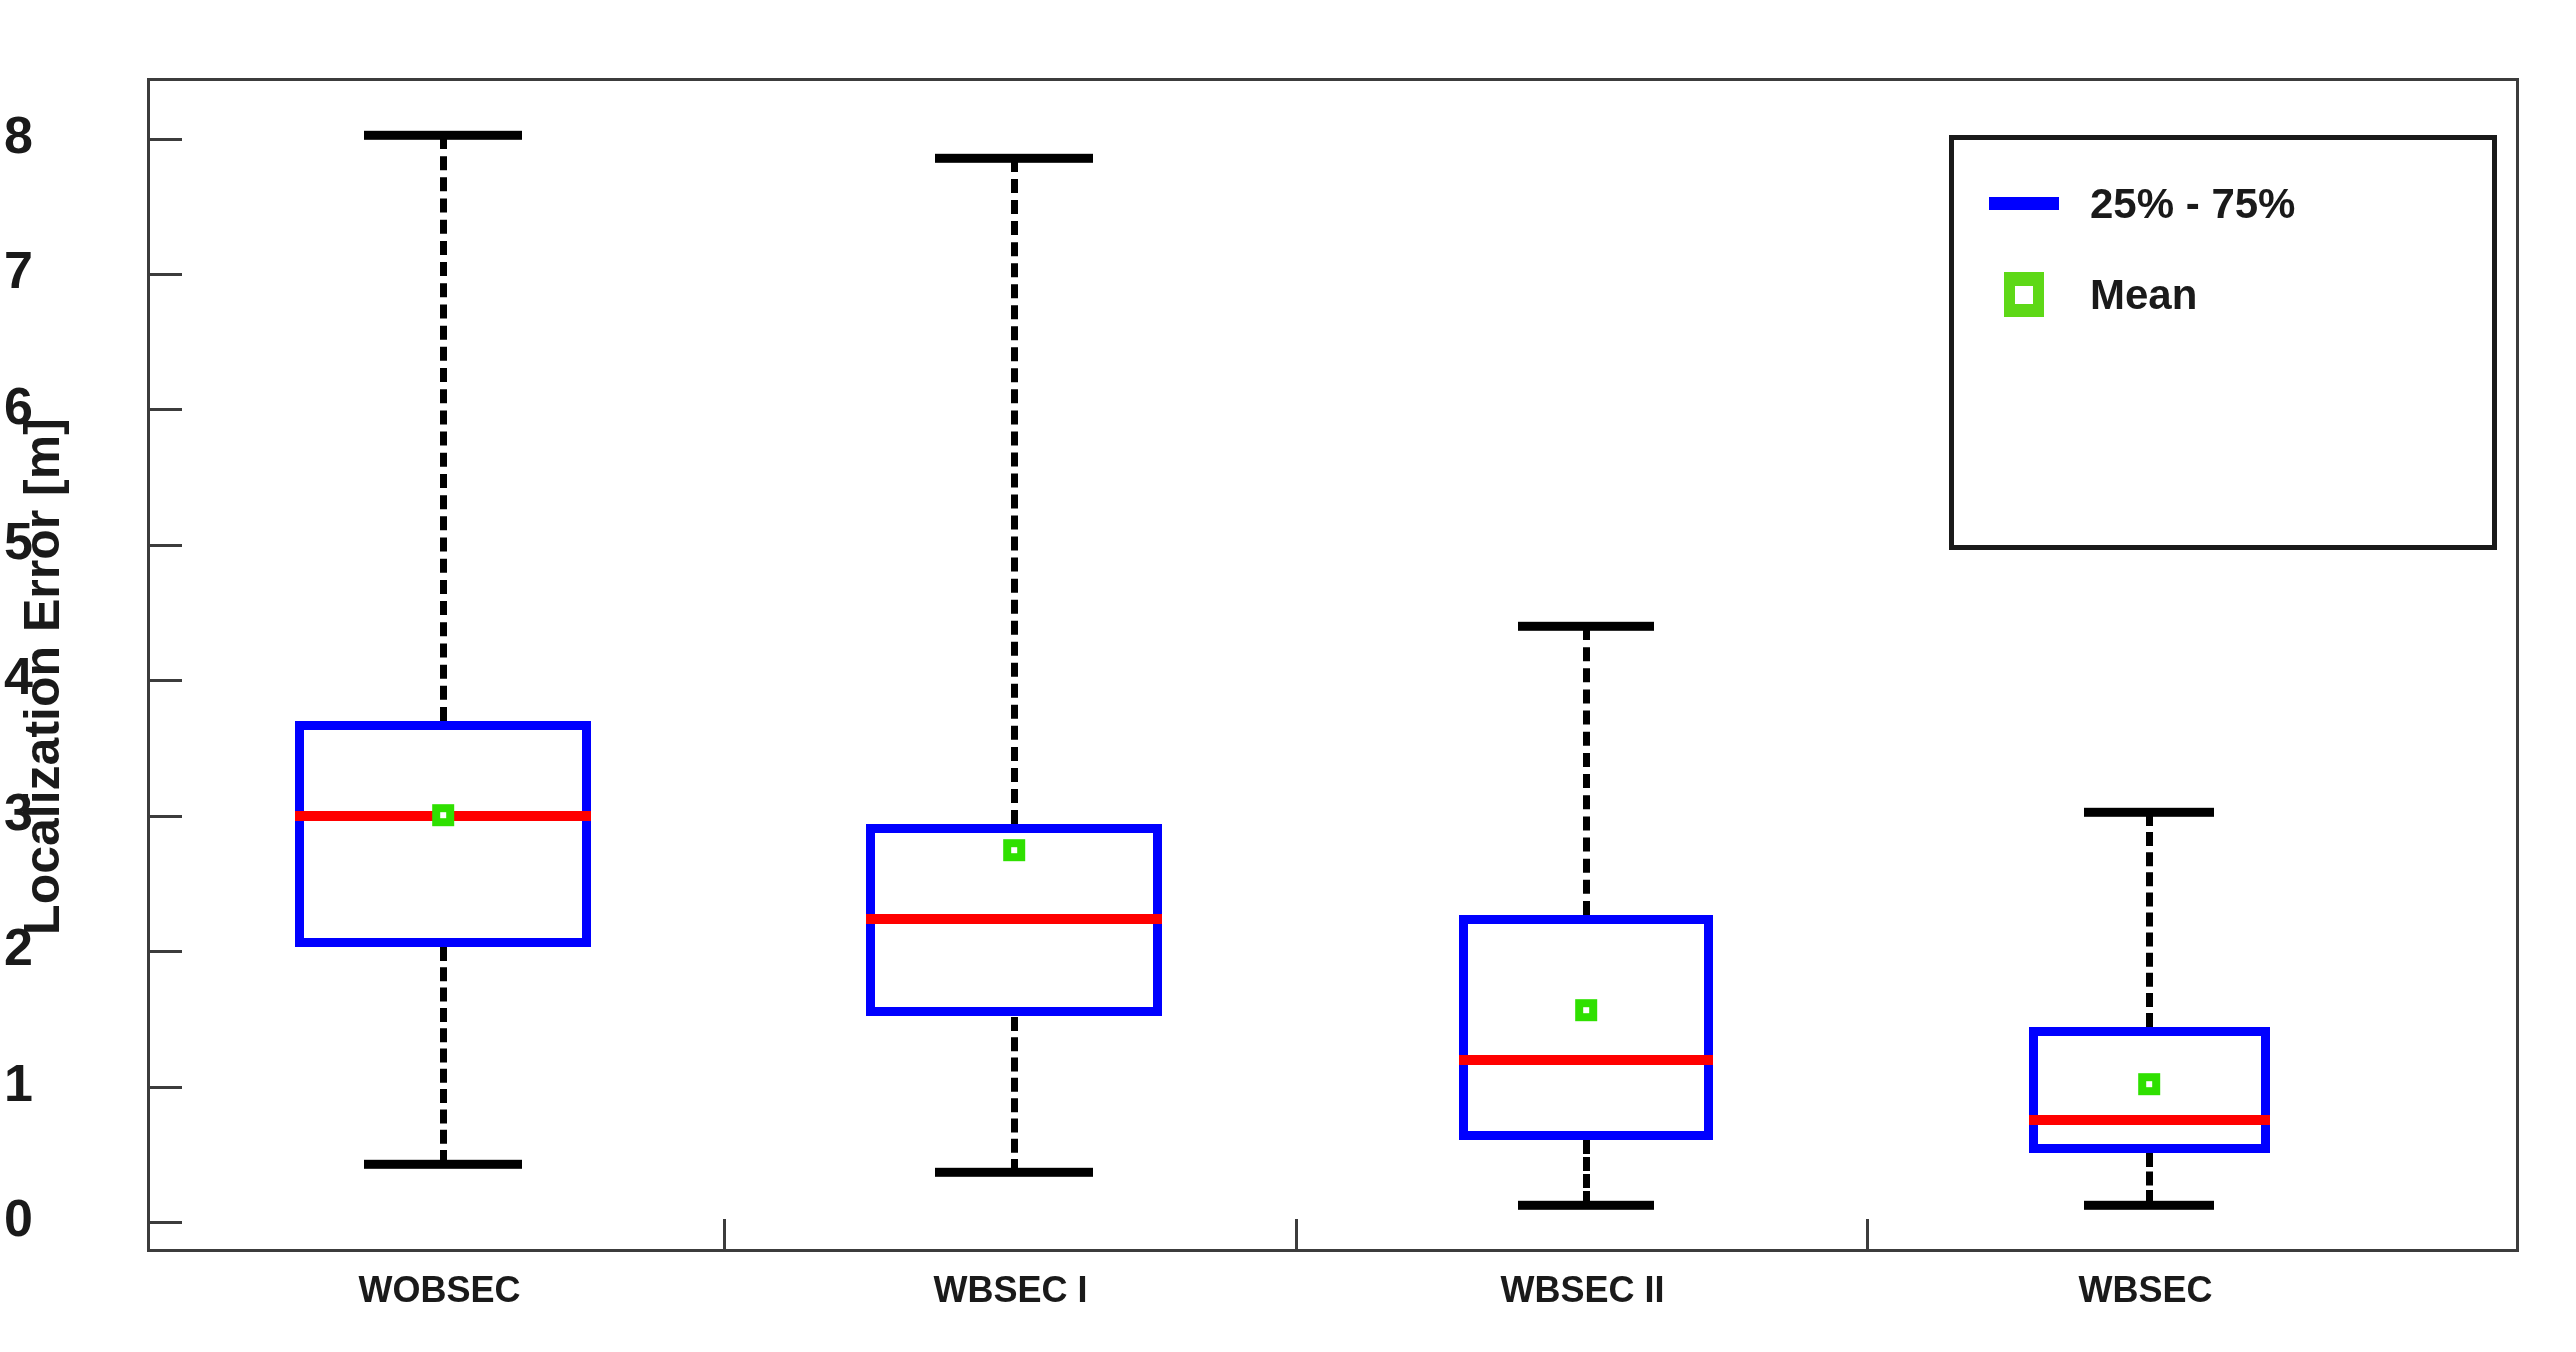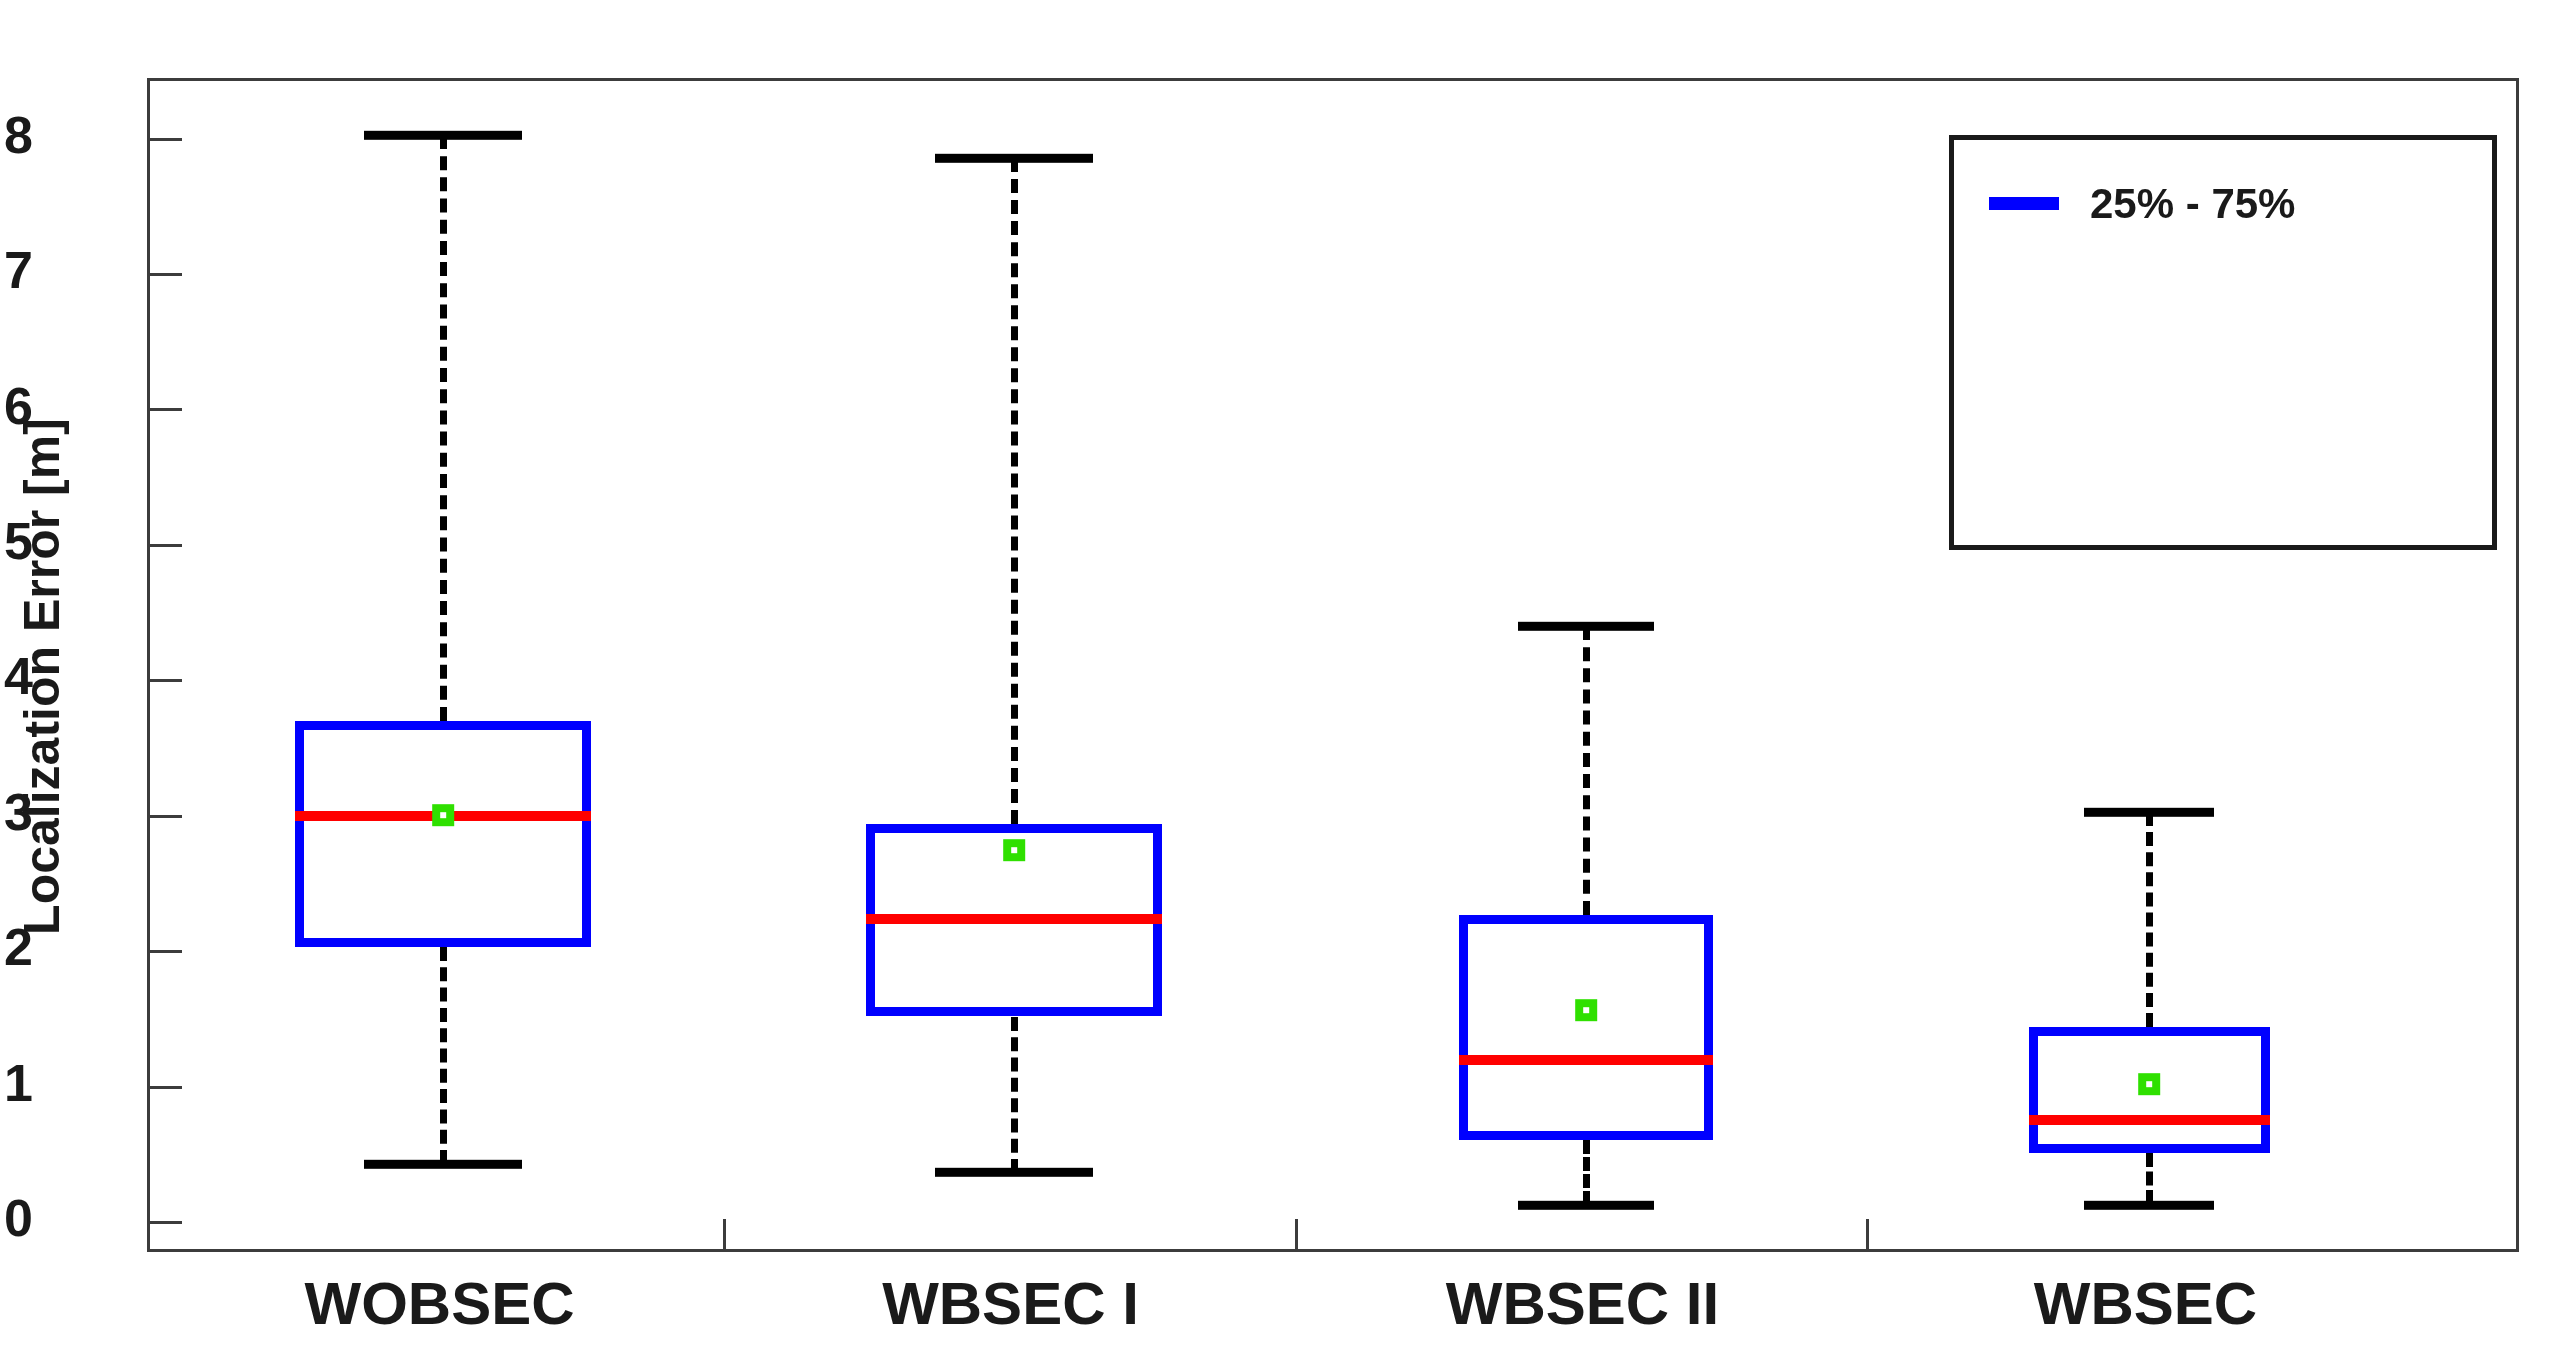--- a/index.html
+++ b/index.html
@@ -72,21 +72,21 @@
     bottom: 0px;
     width: 0px;
     height: 30px;
     border-left: 3.3px solid #3c3c3c;
   }
   .xtick-label {
     position: absolute;
     top: 1269px;
     width: 415px;
     text-align: center;
-    font-size: 60px;
+    font-size: 36px;
     font-weight: bold;
     color: #1a1a1a;
     transform: translateX(-208px);
     white-space: nowrap;
   }
 
   
   .whisker-line {
     position: absolute;
     width: 0px;
@@ -265,16 +265,22 @@
       <div class="xtick-label" style="left: 2146px;">WBSEC</div>
     </div>
 
   <div id="legend">
       <div class="legend-row">
         <div class="legend-swatch">
           <div class="lg-line iqr"></div>
         </div>
         <div class="legend-label">25% - 75%</div>
       </div>
+      <div class="legend-row">
+        <div class="legend-swatch">
+          <div class="lg-square"></div>
+        </div>
+        <div class="legend-label">Mean</div>
+      </div>
     </div>
 
 </div>
 
 
 </body></html>

